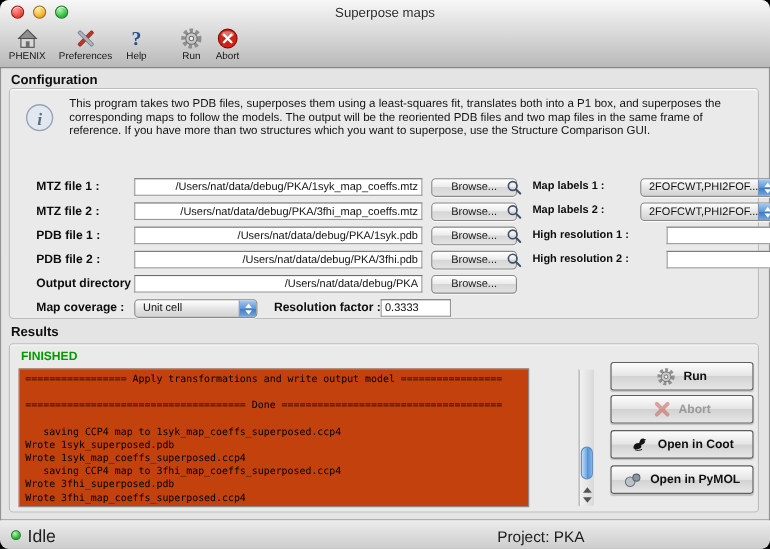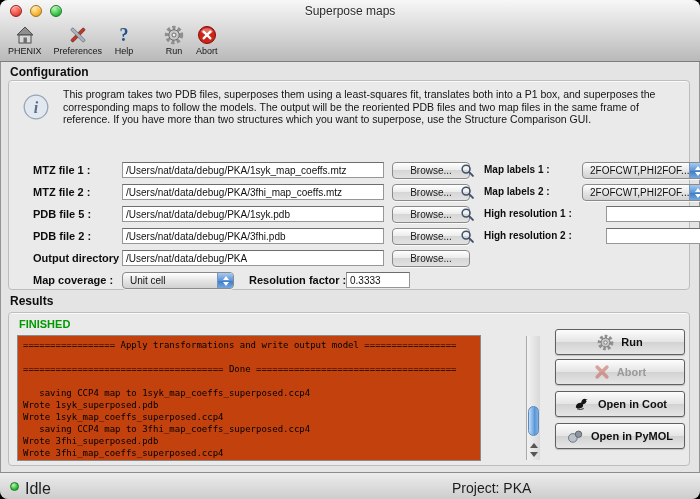--- a/index.html
+++ b/index.html
@@ -29,21 +29,21 @@
       box-shadow:inset 0 1px 0 rgba(255,255,255,.8);box-sizing:border-box;}
   .gb1{top:80px;height:210px;} .gb2{top:312px;height:154px;}
   
   .desc-icon{position:absolute;left:12px;top:11px;width:30px;height:30px;}
   .desc{position:absolute;left:54px;top:7px;width:602px;font-size:10.5px;line-height:12.5px;color:#141414;}
   
   .frow{position:absolute;left:15px;width:682px;height:18px;margin-top:21px;}
   .flabel{position:absolute;left:9px;top:2px;font-size:11px;font-weight:bold;color:#0d0d0d;white-space:nowrap;}
   .tinput{position:absolute;box-sizing:border-box;height:16px;border:1px solid #979797;border-top-color:#6d6d6d;
           background:#fff;font-size:10px;padding:1px 3px;font-family:"Liberation Sans",sans-serif;color:#111;}
-  .finput{left:98px;top:0;width:262px;}
+  .finput{left:98px;top:0;width:262px;text-align:right;}
   .btn{box-sizing:border-box;border:1px solid #8a8a8a;border-radius:4px;color:#1a1a1a;text-align:center;
        background:linear-gradient(#ffffff,#ececec 45%,#d6d6d6 50%,#e2e2e2);box-shadow:0 1px 0 rgba(255,255,255,.7);
        font-size:10px;font-family:"Liberation Sans",sans-serif;cursor:default;}
   .browse{position:absolute;left:368px;top:0;width:78px;height:17px;}
   .magwrap{position:absolute;left:433px;top:0;width:20px;height:17px;display:flex;align-items:center;justify-content:center;}
   .rlabel{position:absolute;left:460px;top:2px;font-size:10px;font-weight:bold;color:#0d0d0d;white-space:nowrap;}
   .popup{position:absolute;box-sizing:border-box;height:17px;border:1px solid #8a8a8a;border-radius:4px;overflow:hidden;
          background:linear-gradient(#ffffff,#e3e3e3 55%,#d2d2d2);box-shadow:0 1px 0 rgba(255,255,255,.7);}
   .popupfield{left:558px;top:0;width:124px;}
   .ptext{display:block;padding:2px 20px 0 7px;font-size:10px;color:#111;white-space:nowrap;overflow:hidden;}
@@ -194,21 +194,21 @@
       <span class="popup popupfield">
         <span class="ptext">2FOFCWT,PHI2FOF...</span>
         <span class="cap">
             <i class="au"></i>
             <i class="ad"></i>
           </span>
       </span>
     </div>
 
     <div class="frow" style="top:104px">
-      <span class="flabel">PDB file 5 :</span>
+      <span class="flabel">PDB file 1 :</span>
       <input class="tinput finput" value="/Users/nat/data/debug/PKA/1syk.pdb" style="">
       <button class="btn browse">Browse...</button>
       <span class="magwrap">
         <svg width="15" height="15" viewBox="0 0 16 16">
             <circle cx="6.5" cy="6.5" r="4.2" fill="none" stroke="#40506a" stroke-width="1.6"></circle>
             <line x1="9.8" y1="9.8" x2="13.8" y2="13.8" stroke="#40506a" stroke-width="2" stroke-linecap="round"></line>
           </svg>
       </span>
       <span class="rlabel">High resolution 1 :</span>
       <input class="tinput hres" value="" style="">

